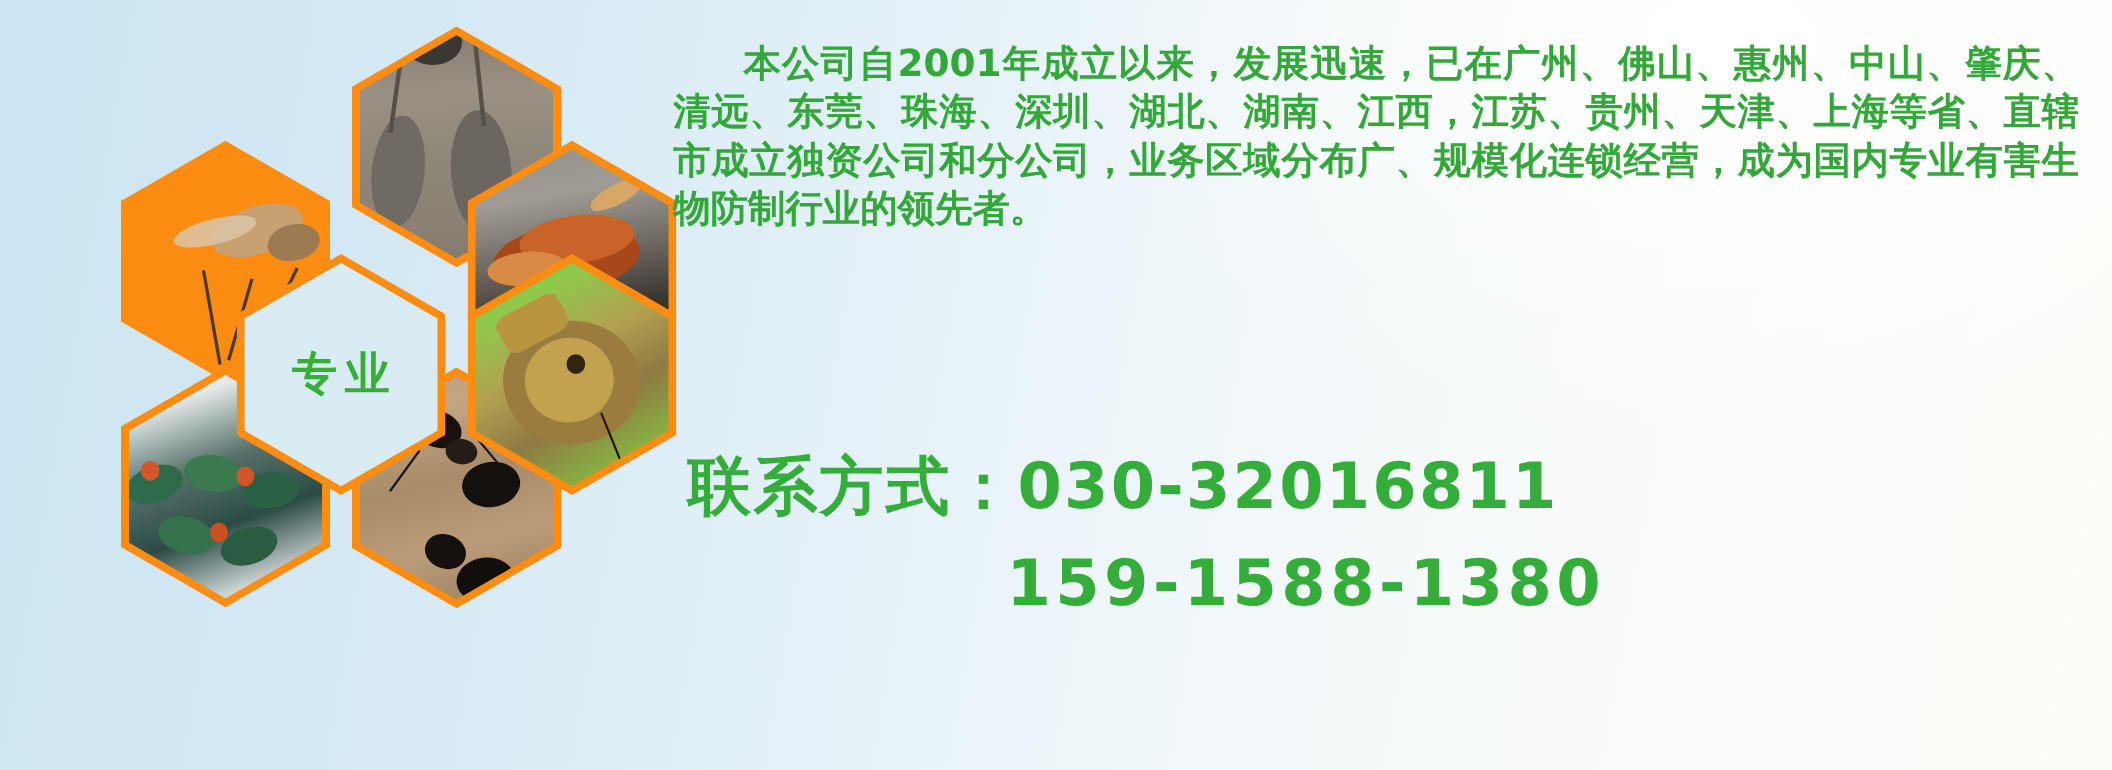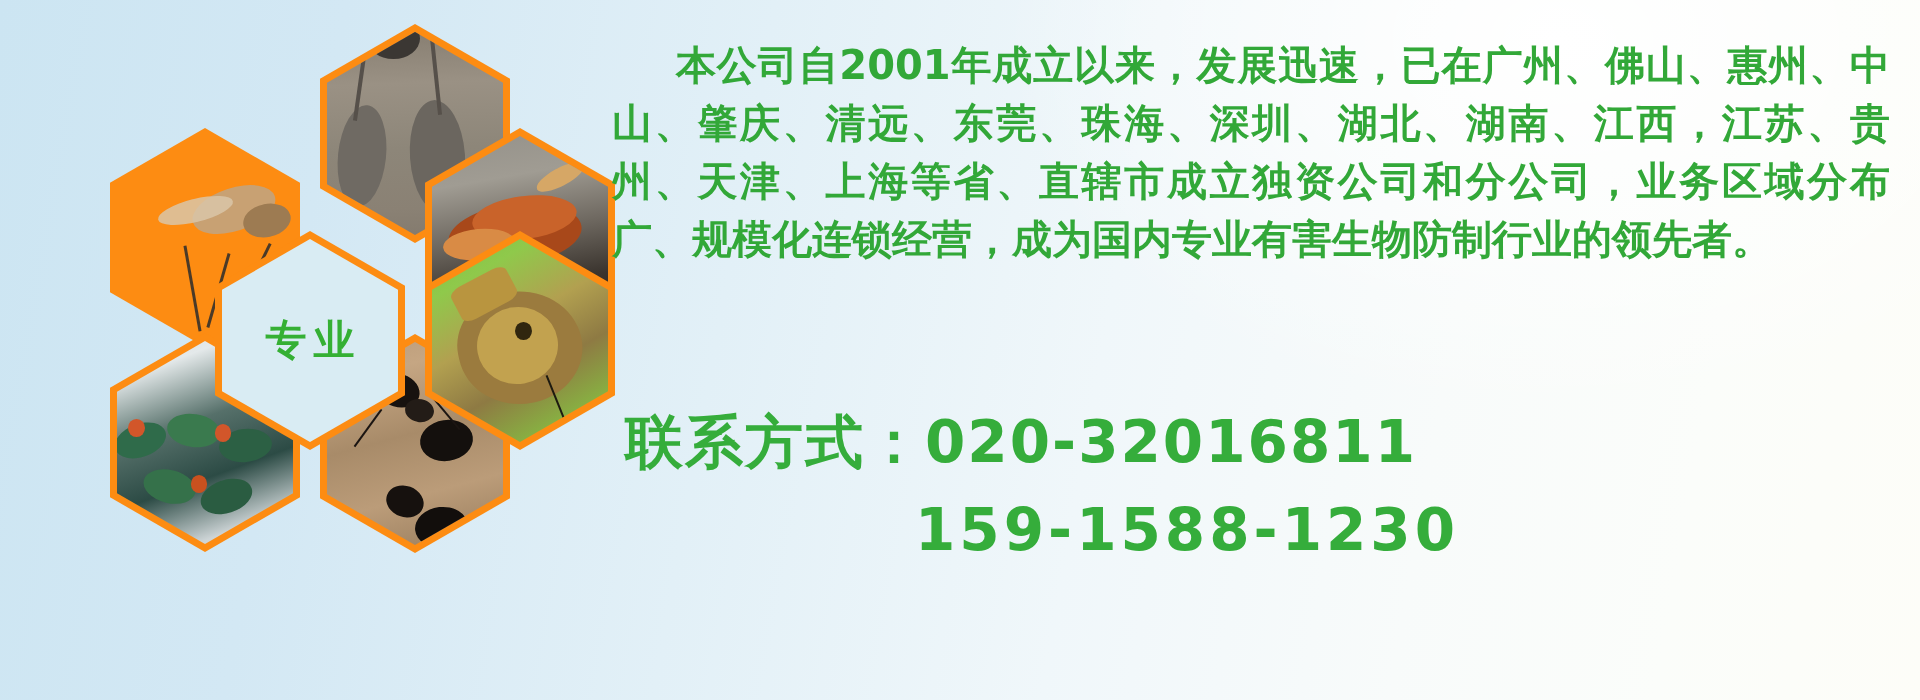--- a/index.html
+++ b/index.html
@@ -73,21 +73,21 @@
   .ph-stinkbug{
     background:
       linear-gradient(150deg,#79b93a 0%,#8fc94b 26%,#b2a050 44%,#8e7a43 60%,#86bf42 80%,#6fae33 100%);
   }
   
   .blob{position:absolute;border-radius:50%;}
 
   
   #body-copy{
     position:absolute;left:612px;top:36px;width:1278px;
-    color:#32a838;font-size:40px;font-weight:bold;line-height:58px;
+    color:#32a838;font-size:34px;font-weight:bold;line-height:44px;
     text-align:justify;text-justify:inter-ideograph;
     font-family:"DejaVu Sans","Liberation Sans",sans-serif;
   }
   #body-copy p{margin:0;text-indent:64px;}
 
   #contact{
     position:absolute;left:625px;top:398px;width:1270px;
     color:#35ad3b;font-weight:bold;
     font-family:"DejaVu Sans","Liberation Sans",sans-serif;
   }
@@ -188,17 +188,17 @@
       </div>
     </div>
 
   </div>
 
   <div id="body-copy">
     <p>本公司自2001年成立以来，发展迅速，已在广州、佛山、惠州、中山、肇庆、清远、东莞、珠海、深圳、湖北、湖南、江西，江苏、贵州、天津、上海等省、直辖市成立独资公司和分公司，业务区域分布广、规模化连锁经营，成为国内专业有害生物防制行业的领先者。</p>
   </div>
 
   <div id="contact">
-    <div class="line1">联系方式：020-32016811</div>
-    <div class="line2">159-1588-1230</div>
+    <div class="line1">联系方式：030-32016811</div>
+    <div class="line2">159-1588-1380</div>
   </div>
 
 </div>
 
 </body></html>

